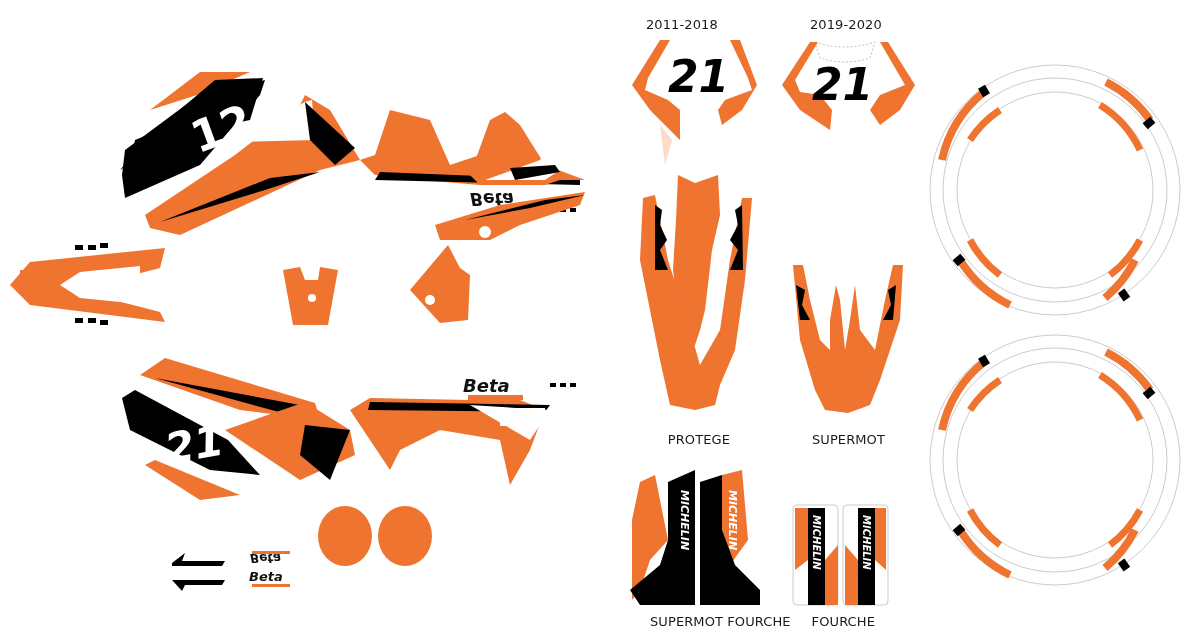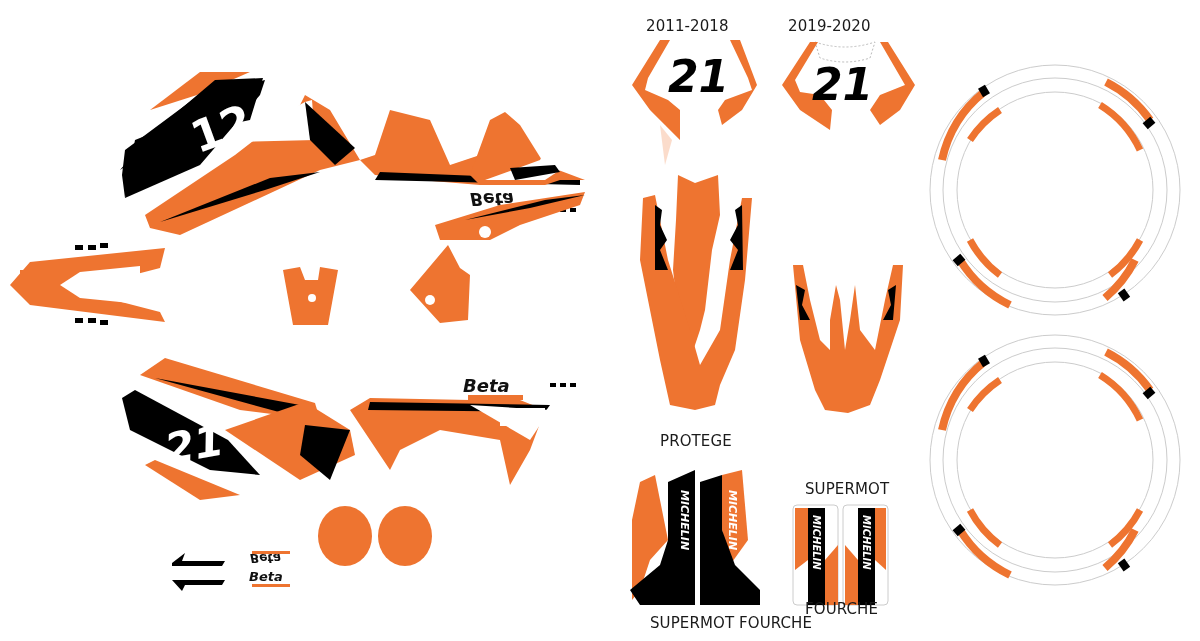--- a/index.html
+++ b/index.html
@@ -1,18 +1,18 @@
 <!DOCTYPE html>
 <html><head>
 <meta charset="utf-8">
 <style>
   html, body { margin:0; padding:0; background:#ffffff; }
   body { width:1200px; height:641px; position:relative; overflow:hidden; font-family:"Liberation Sans", sans-serif; }
   .canvas { position:absolute; left:0; top:0; width:1200px; height:641px; }
-  .label { position:absolute; font-family:"DejaVu Sans", sans-serif; font-size:15px; color:#1a1a1a; letter-spacing:0.1px; white-space:nowrap; text-align:center; }
+  .label { position:absolute; font-family:"DejaVu Sans", sans-serif; font-size:13px; color:#1a1a1a; letter-spacing:0.1px; white-space:nowrap; text-align:right; }
   svg { position:absolute; left:0; top:0; }
   .svgtext { font-family:"DejaVu Sans", sans-serif; font-weight:bold; }
 </style>
 </head>
 <body>
 
 <div class="canvas">
 
 <svg width="1200" height="641" viewBox="0 0 1200 641">
 
@@ -197,19 +197,19 @@
     <g fill="#000">
       <rect x="980" y="356" width="8" height="10" transform="rotate(-30 984 361)"></rect>
       <rect x="1145" y="388" width="8" height="10" transform="rotate(50 1149 393)"></rect>
       <rect x="955" y="525" width="8" height="10" transform="rotate(50 959 530)"></rect>
       <rect x="1120" y="560" width="8" height="10" transform="rotate(-35 1124 565)"></rect>
     </g>
   </g>
 </svg>
 
 <div class="label" style="left:646px; top:17px; width:70px;">2011-2018</div>
-<div class="label" style="left:788px; top:17px; width:70px;">2019-2020</div>
+<div class="label" style="left:810px; top:17px; width:70px;">2019-2020</div>
 <div class="label" style="left:660px; top:432px; width:70px;">PROTEGE</div>
-<div class="label" style="left:805px; top:432px; width:80px;margin-top:48px;">SUPERMOT</div>
+<div class="label" style="left:805px; top:432px; width:80px;">SUPERMOT</div>
 <div class="label" style="left:650px; top:614px; width:100px;">SUPERMOT FOURCHE</div>
-<div class="label" style="left:805px; top:600px; width:70px;">FOURCHE</div>
+<div class="label" style="left:805px; top:614px; width:70px;">FOURCHE</div>
 
 </div>
 
 </body></html>

